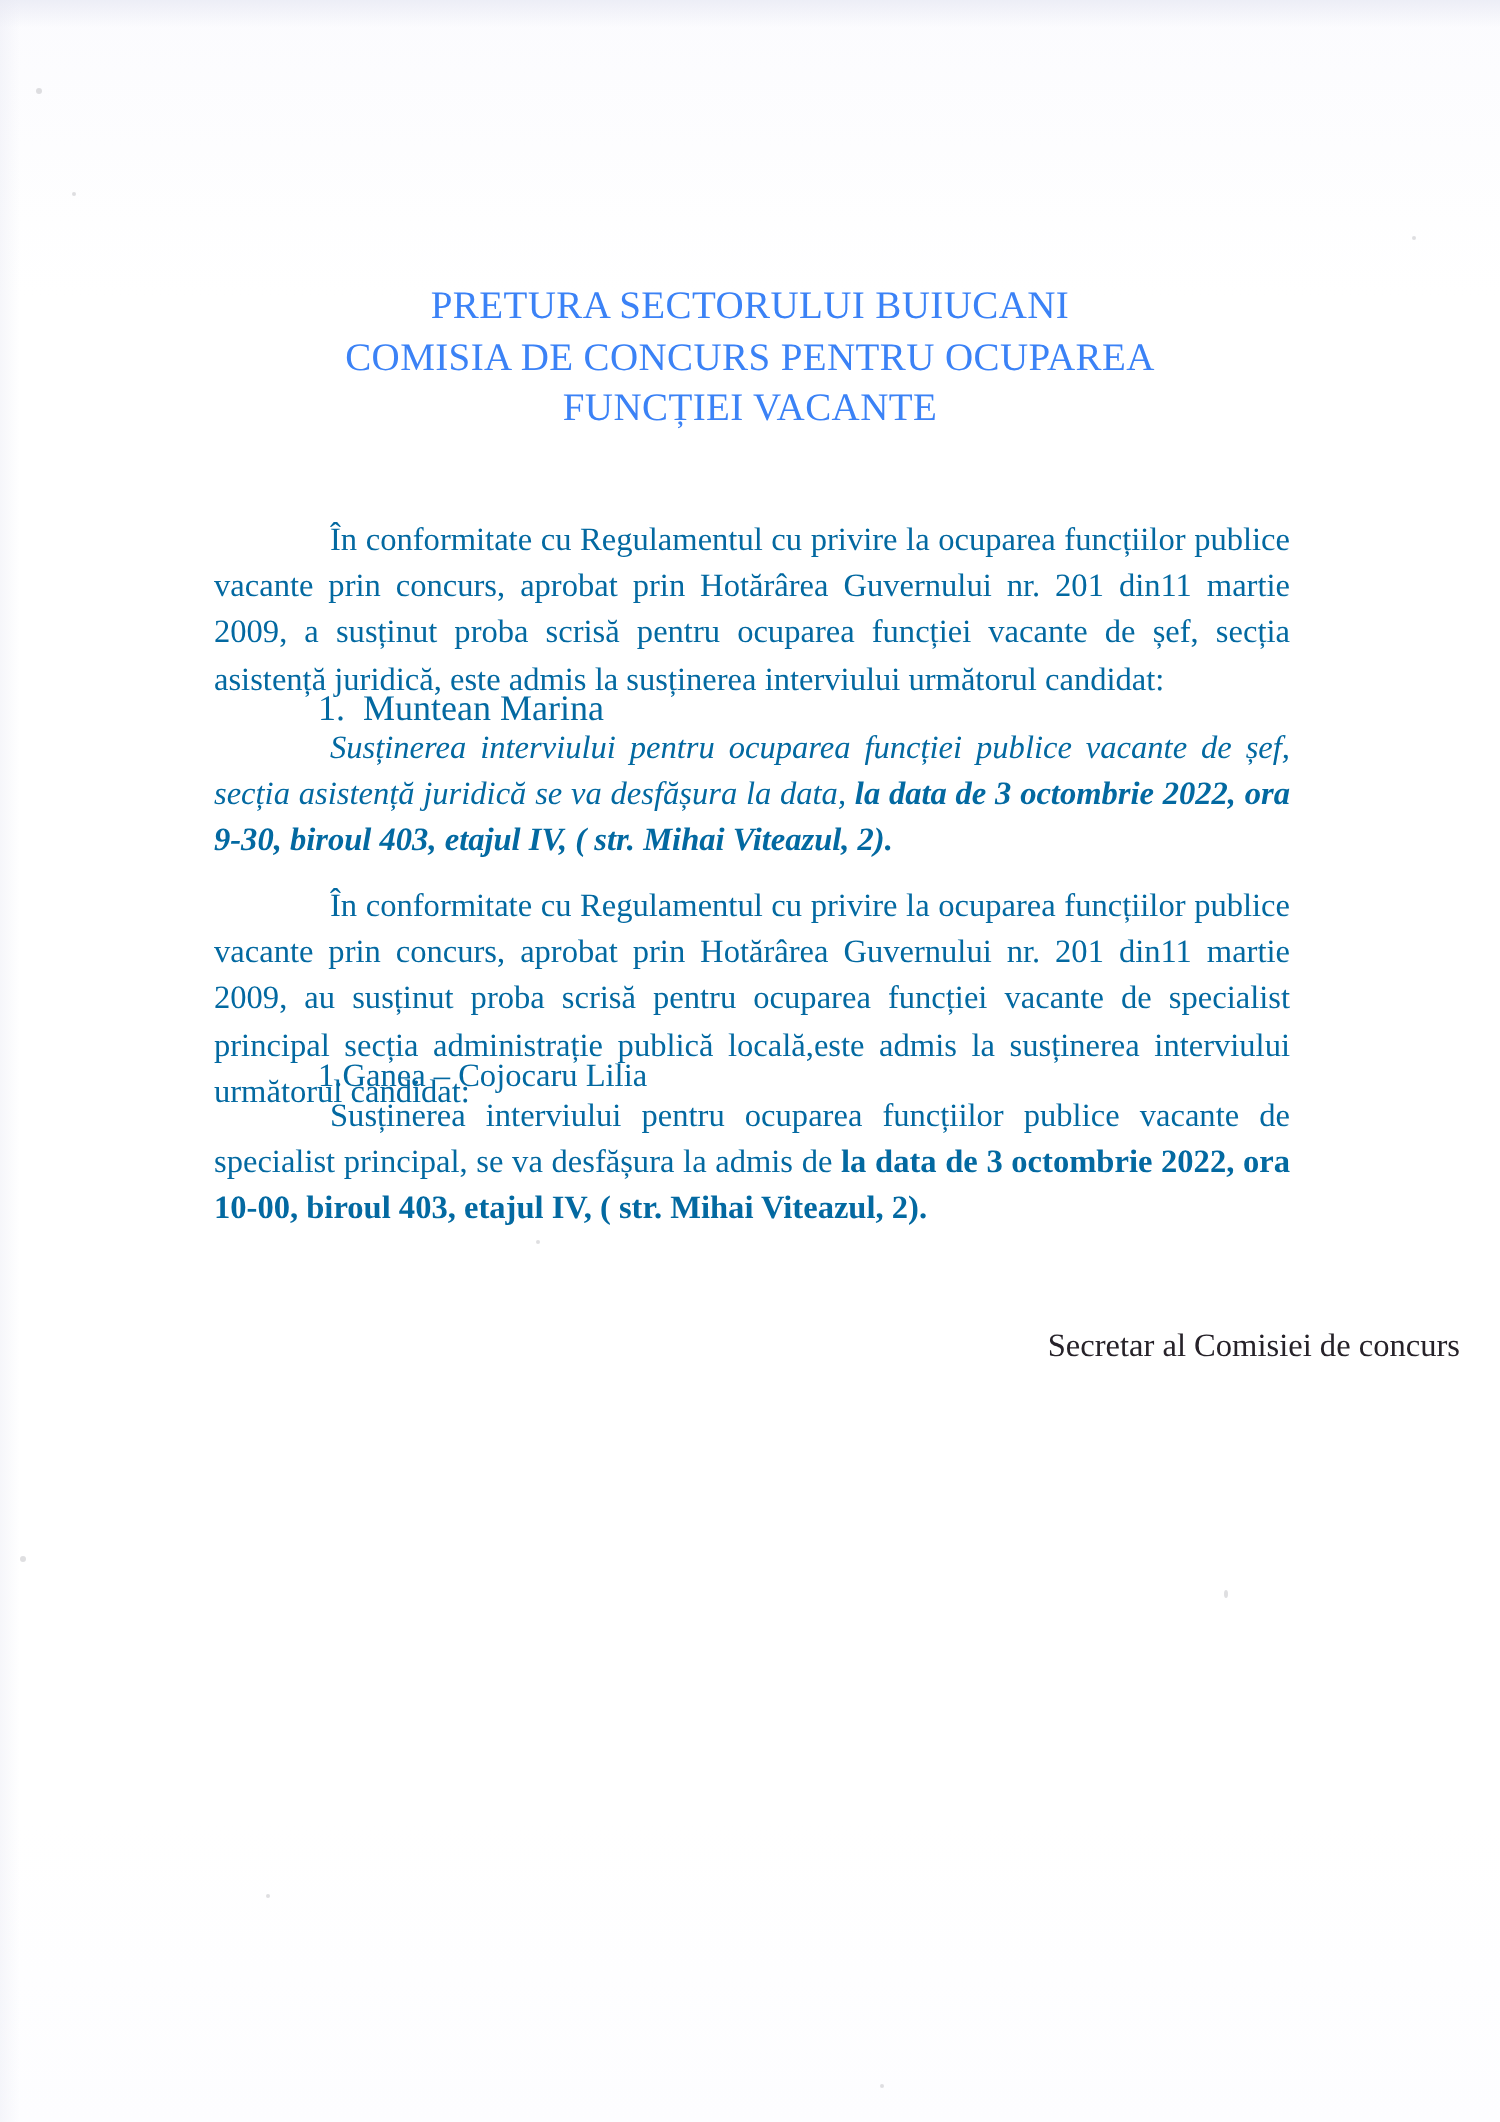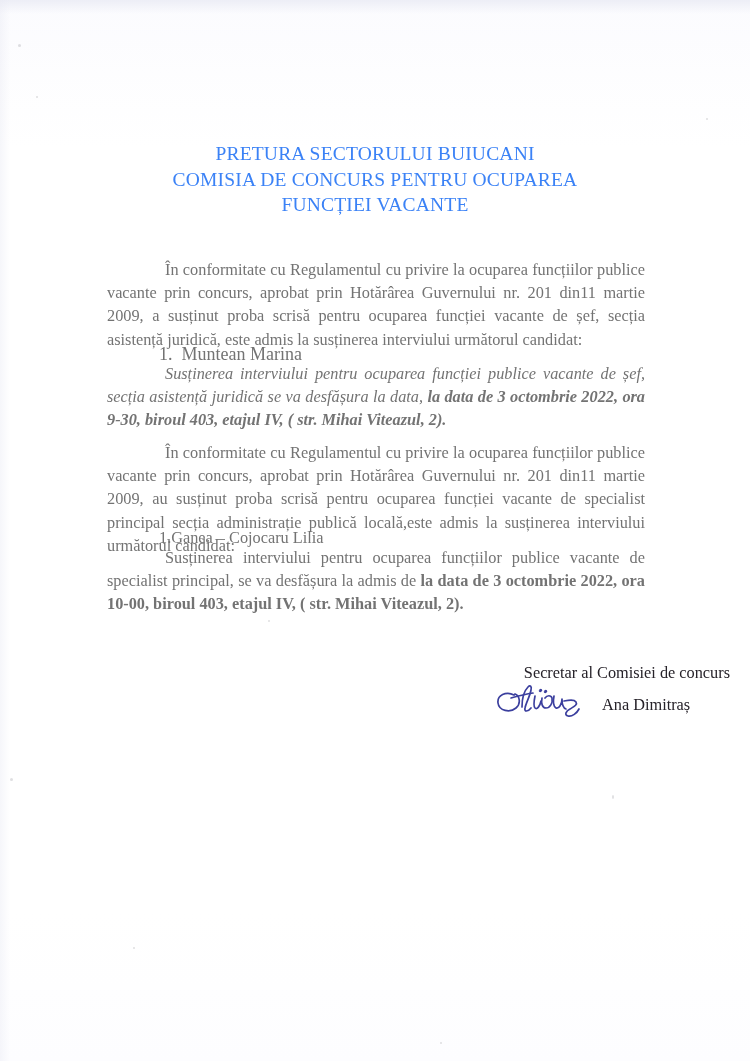--- a/index.html
+++ b/index.html
@@ -66,21 +66,21 @@
   }
   .doc-title .tline { display: block; white-space: nowrap; }
   #title-block { position: absolute; left: 55px; top: 141px; width: 640px; }
 
   
   .para {
     position: absolute;
     font-size: 16.3px;
     line-height: 23.2px;
     text-align: justify;
-    color: #737373;
+    color: #0369a1;
   }
   .para p { margin: 0; }
   .indent { display: inline-block; width: 58px; }
   .indent-sm { display: inline-block; width: 52px; }
   b, .bold { font-weight: bold; }
 
   #para-1      { left: 107px; top: 258px; width: 538px; }
   #candidate-1 { left: 107px; top: 343px; width: 538px; font-size: 18px; line-height: 23.2px; }
   #detail-1    { left: 107px; top: 362px; width: 538px; font-style: italic; }
 
@@ -164,33 +164,15 @@
     <p><span class="indent-sm"></span><span>1.</span><span>Ganea – Cojocaru Lilia</span></p>
   </div>
 
   <div class="para" id="detail-2">
     <p><span class="indent"></span><span>Susținerea interviului pentru ocuparea funcțiilor publice  vacante de specialist principal, se va desfășura la admis de</span>
       <b>la data de 3 octombrie 2022, ora 10-00,  biroul 403, etajul IV, ( str. Mihai Viteazul, 2).</b></p>
   </div>
 
   <div id="signature-block">
     <span class="sig-role">Secretar al  Comisiei de concurs</span>
-    <span class="sig-row">
-      <span class="sig-mark">
-        <svg viewBox="0 0 96 36" xmlns="http://www.w3.org/2000/svg">
-          <g fill="none" stroke="#3b3f9e" stroke-width="1.7" stroke-linecap="round" stroke-linejoin="round">
-            <path d="M22 13 C14 9, 5 13, 6 21 C7 29, 18 31, 24 26 C29 22, 28 14, 23 12"></path>
-            <path d="M19 16 C26 14, 34 12, 41 11"></path>
-            <path d="M30 25 C30 17, 32 9, 36 5 C38 3, 40 4, 39 8 C38 14, 34 21, 33 26 C32 30, 36 30, 39 26"></path>
-            <path d="M43 14 C42 19, 41 24, 43 26 C45 28, 48 24, 49 19"></path>
-            <path d="M48 8 C49 7, 50 8, 49 9 C48 10, 47 9, 48 8"></path>
-            <path d="M53 9 C54 8, 55 9, 54 10 C53 11, 52 10, 53 9"></path>
-            <path d="M50 16 C49 21, 50 26, 54 26 C58 26, 61 21, 60 16 C59 13, 55 13, 53 16"></path>
-            <path d="M62 14 C61 19, 61 24, 64 26 C67 27, 70 22, 70 17 C70 21, 71 26, 74 27"></path>
-            <path d="M72 19 C77 18, 82 17, 84 20 C86 23, 81 25, 78 27 C74 29, 72 33, 76 34 C80 35, 85 31, 87 27"></path>
-          </g>
-        </svg>
-      </span>
-      <span class="sig-name">Ana Dimitraș</span>
-    </span>
   </div>
 
 </div>
 
 </body></html>

